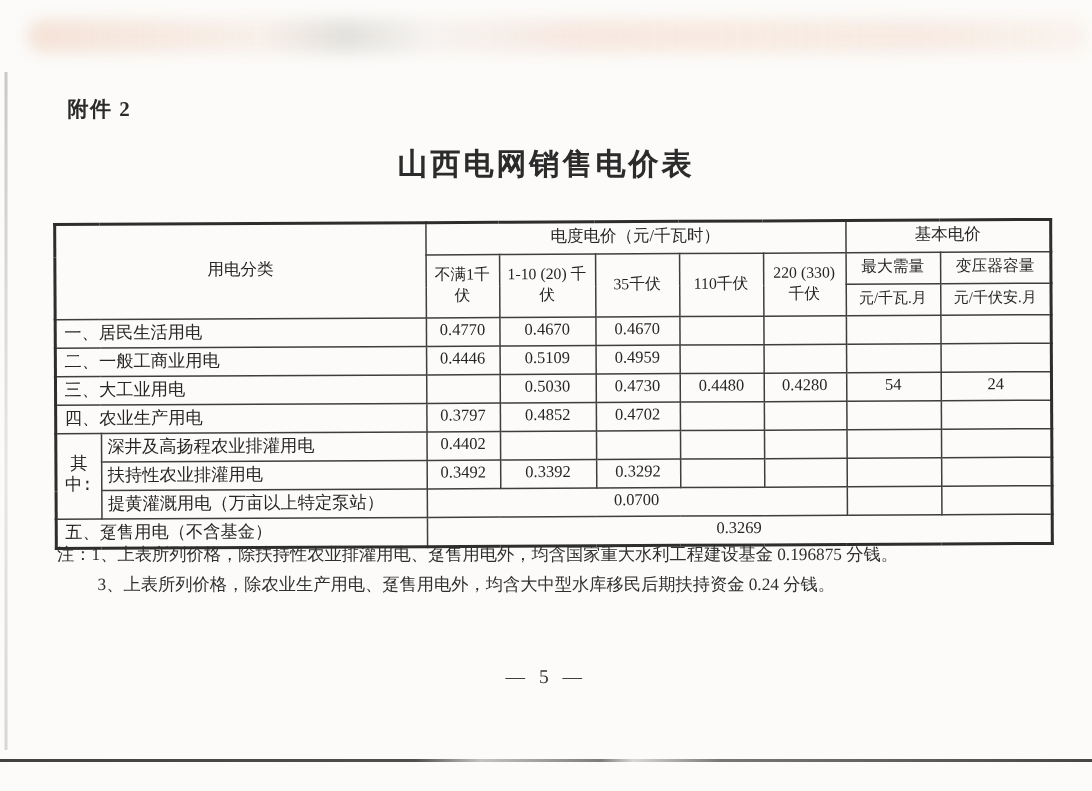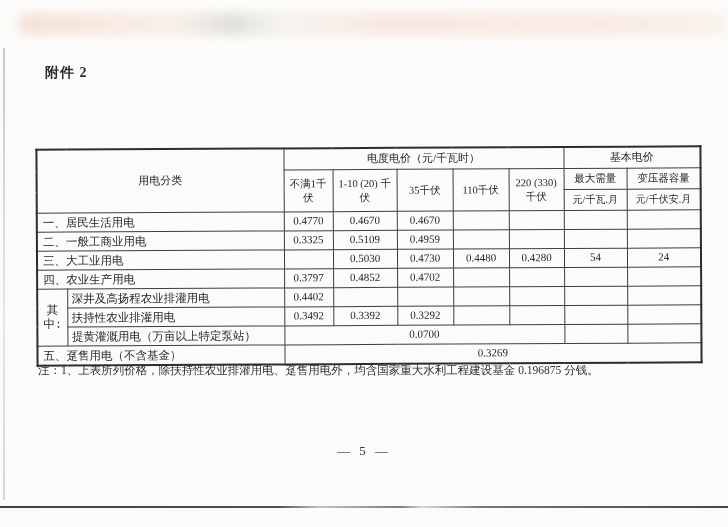--- a/index.html
+++ b/index.html
@@ -127,20 +127,21 @@
 </style>
 </head>
 <body>
 
 <div class="page">
 
   <div class="scan-band-top"></div>
   <div class="scan-edge-left"></div>
 
   <div class="attachment">附件 2</div>
+  <h1 class="title">山西电网销售电价表</h1>
 
   <div class="tbl-wrap">
     <table class="price">
       <colgroup>
         <col style="width:30px">
           <col style="width:217px">
           <col style="width:49px">
           <col style="width:64px">
         <col style="width:56px">
           <col style="width:56px">
@@ -173,21 +174,21 @@
           <td>0.4770</td>
           <td>0.4670</td>
           <td>0.4670</td>
           <td></td>
           <td></td>
           <td></td>
           <td></td>
         </tr>
         <tr class="data">
           <td colspan="2" class="lbl">二、一般工商业用电</td>
-          <td>0.3325</td>
+          <td>0.4446</td>
           <td>0.5109</td>
           <td>0.4959</td>
           <td></td>
           <td></td>
           <td></td>
           <td></td>
         </tr>
         <tr class="data">
           <td colspan="2" class="lbl">三、大工业用电</td>
           <td></td>
@@ -238,18 +239,19 @@
         <tr class="data">
           <td colspan="2" class="lbl">五、趸售用电（不含基金）</td>
           <td colspan="7">0.3269</td>
         </tr>
       </tbody>
     </table>
   </div>
 
   <div class="notes">
     <div class="note-line"><span>注：</span><span>1、上表所列价格，除扶持性农业排灌用电、趸售用电外，均含国家重大水利工程建设基金 0.196875 分钱。</span></div>
+    <div class="note-line cont"><span>3、上表所列价格，除农业生产用电、趸售用电外，均含大中型水库移民后期扶持资金 0.24 分钱。</span></div>
   </div>
 
   <div class="pagenum">— 5 —</div>
 
   <div class="scan-line-bottom"></div>
 </div>
 
 </body></html>

